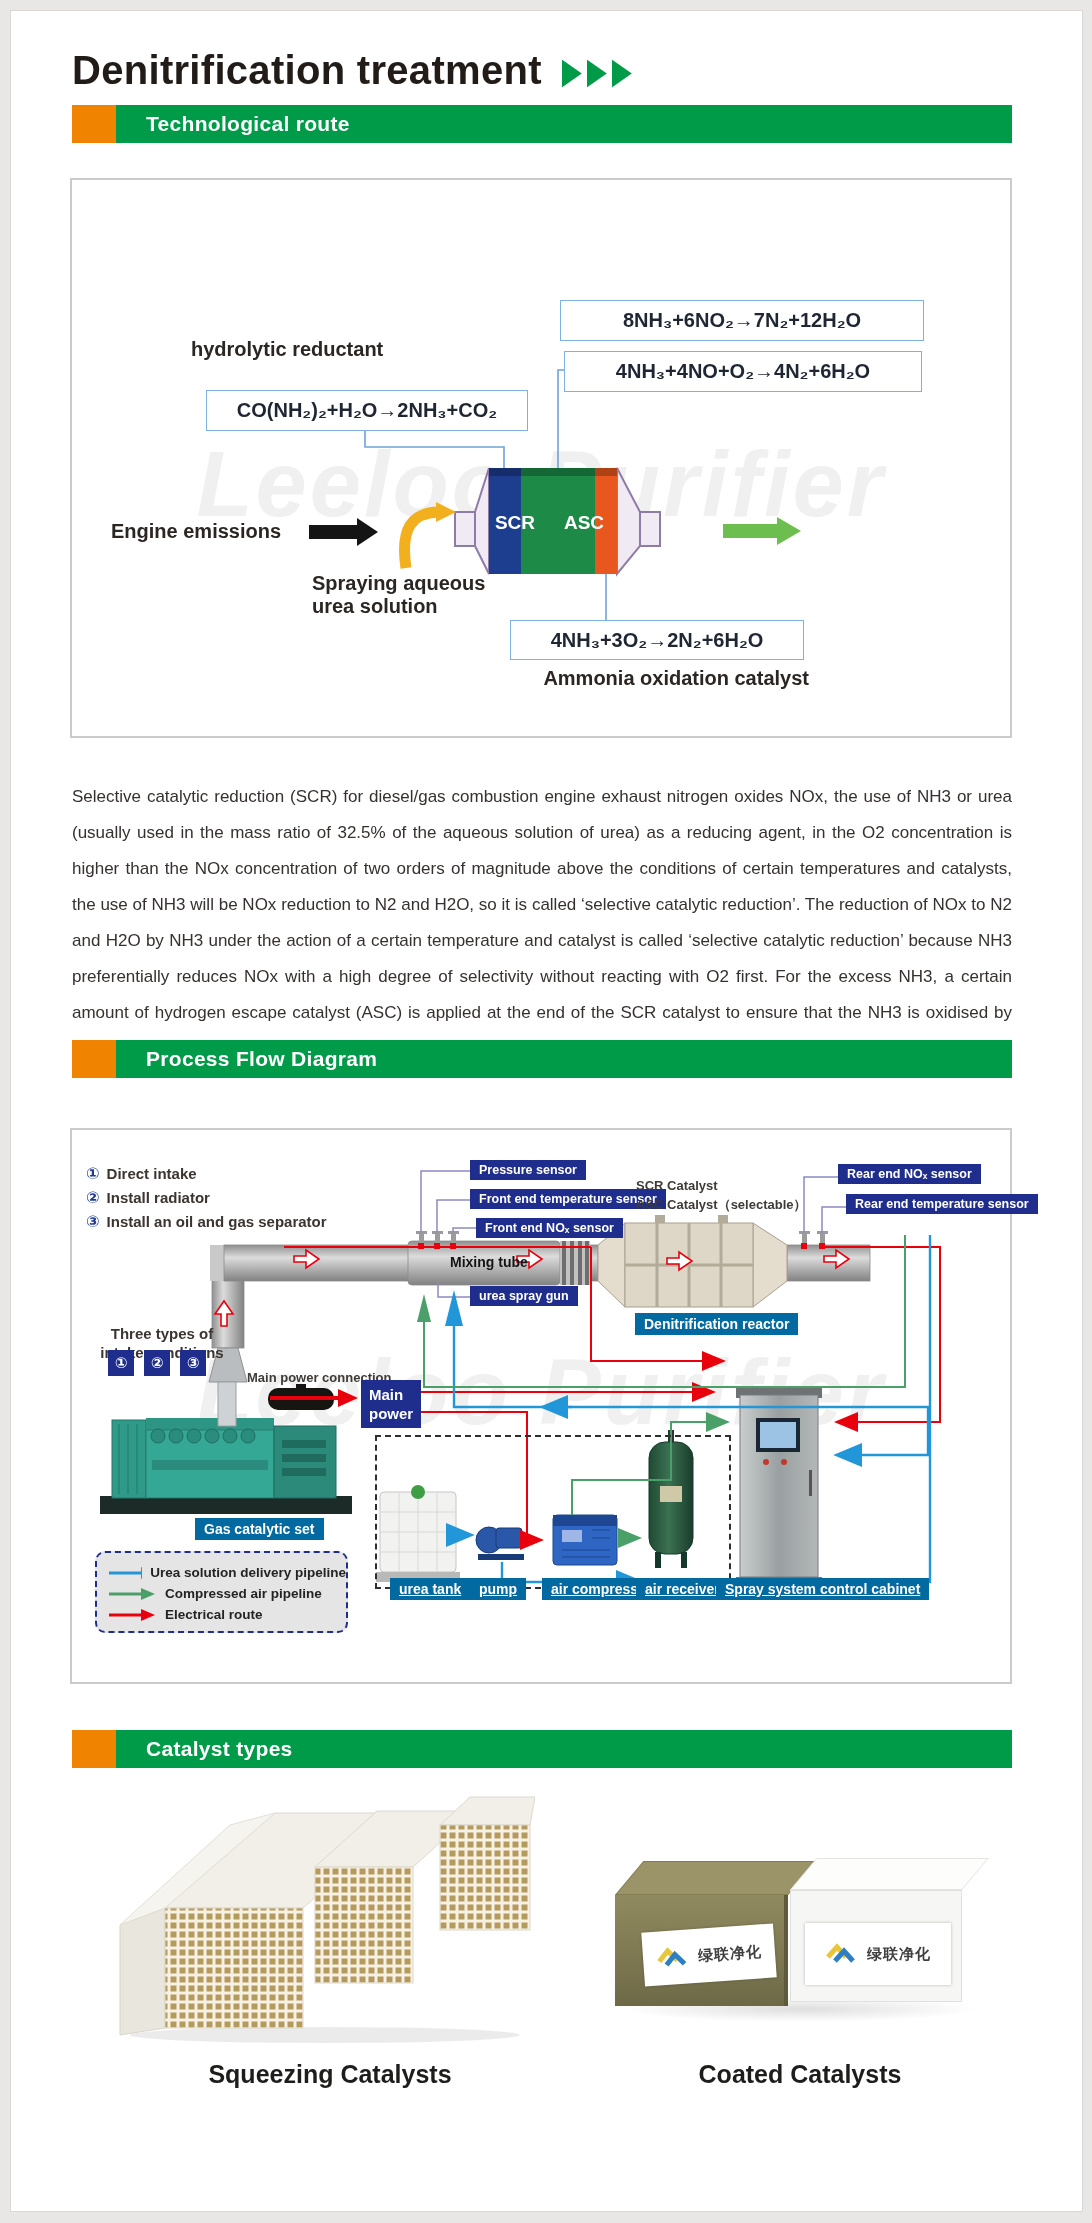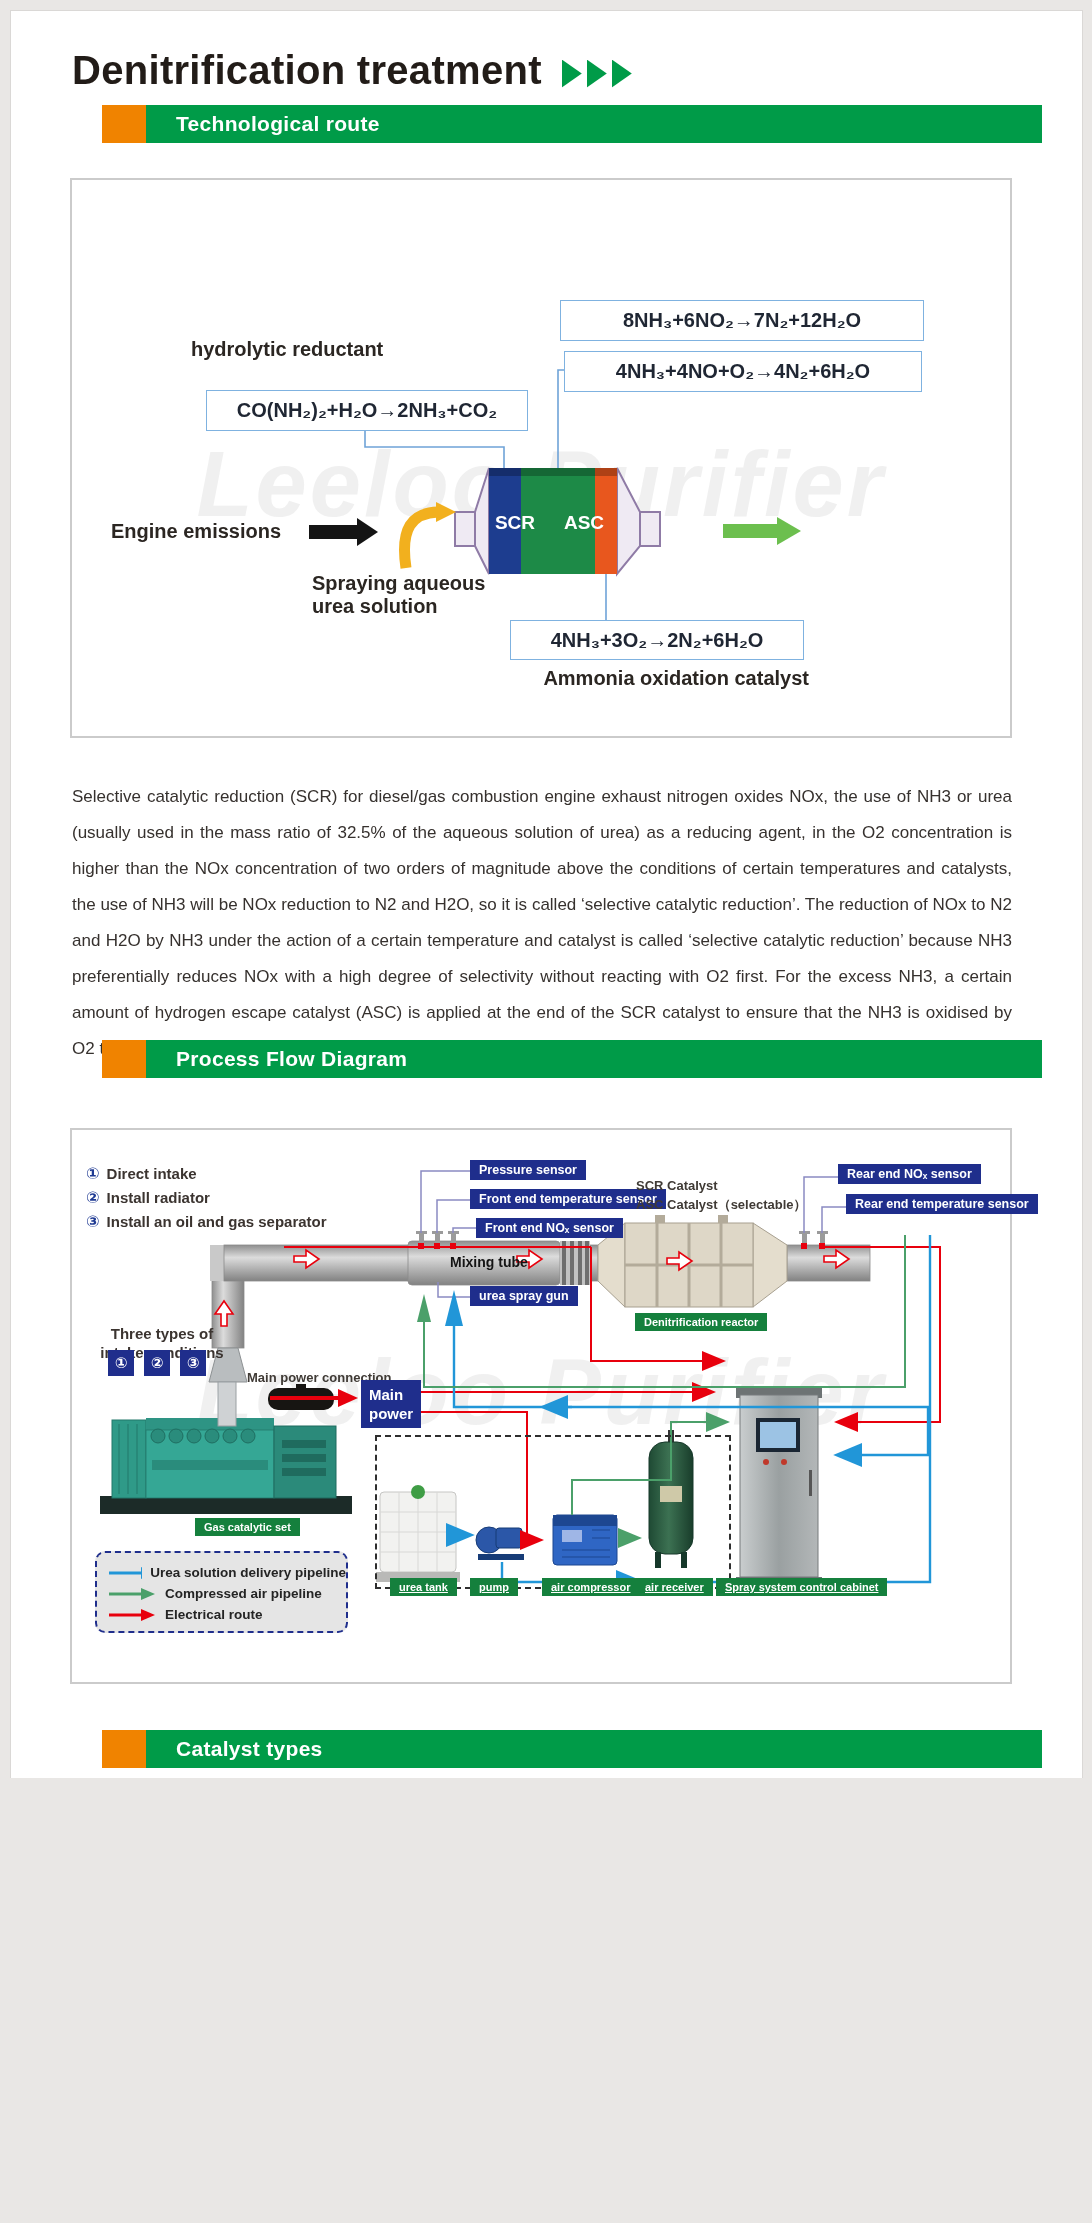--- a/index.html
+++ b/index.html
@@ -1,43 +1,43 @@
 <!DOCTYPE html>
 <html><head>
 <meta charset="utf-8">
 <style>
   html,body{margin:0;padding:0;background:#e9e7e5;}
-  #canvas{position:relative;width:1092px;height:1778px;background:#e9e7e5;
+  #canvas{position:relative;width:1092px;height:2223px;background:#e9e7e5;
           font-family:"Liberation Sans","DejaVu Sans",sans-serif;overflow:hidden;}
   #card{position:absolute;left:10px;top:10px;width:1071px;height:2200px;background:#fff;border:1px solid #dad8d6;}
 
   
   #title-row{position:absolute;left:72px;top:48px;display:flex;align-items:center;gap:20px;}
   #page-title{font-size:40px;font-weight:600;color:#221c18;letter-spacing:.3px;margin:0;}
   .tri-group{display:flex;gap:5px;margin-top:6px;}
   .tri{width:20px;height:28px;background:#009B48;clip-path:polygon(0 0,100% 50%,0 100%);}
 
   
-  .section-bar{position:absolute;left:72px;width:940px;height:38px;margin-left:30px;}
+  .section-bar{position:absolute;left:72px;width:940px;height:38px;}
   .section-bar .orange{position:absolute;left:0;top:0;width:44px;height:38px;background:#F08300;}
   .section-bar .greenbg{position:absolute;left:44px;right:0;top:0;bottom:0;background:#009B48;}
   .section-bar .barlabel{position:absolute;left:74px;top:0;line-height:38px;color:#fff;font-size:21px;font-weight:700;letter-spacing:.3px;}
 
   .box{position:absolute;left:70px;width:938px;border:2px solid #cbcbcb;background:#fff;}
   #tech-box{top:178px;height:556px;}
   #flow-box{top:1128px;height:552px;}
   .watermark{position:absolute;left:0;width:100%;text-align:center;font-size:92px;font-style:italic;font-weight:700;
              color:rgba(110,110,110,0.10);white-space:nowrap;letter-spacing:3px;pointer-events:none;}
 
   .eq-box{position:absolute;border:1px solid #7fb2e0;background:#fff;color:#1f2633;font-weight:600;font-size:20px;
           display:flex;align-items:center;justify-content:center;white-space:nowrap;}
   .blabel{position:absolute;font-weight:700;color:#2b2622;font-size:20px;white-space:nowrap;}
 
   .navy-label{position:absolute;background:#1F2E8C;color:#fff;font-weight:700;font-size:12.5px;padding:3px 9px;white-space:nowrap;}
-  .black-label{position:absolute;background:#15803d;color:#fff;font-weight:700;font-size:11px;padding:3px 9px;white-space:nowrap;}
+  .black-label{position:absolute;background:#0369a1;color:#fff;font-weight:700;font-size:14px;padding:3px 9px;white-space:nowrap;}
   .smallnote{position:absolute;font-weight:700;color:#3f3a35;font-size:13px;white-space:nowrap;}
 
   #description{position:absolute;left:72px;top:762px;width:940px;font-size:17px;line-height:36px;color:#36312e;text-align:justify;}
 
   
   #flow-notes{position:absolute;left:14px;top:34px;}
   #flow-notes .nrow{display:flex;align-items:center;gap:7px;margin-bottom:5px;}
   #flow-notes .cnum{color:#1f3a93;font-size:16px;font-weight:700;}
   #flow-notes .ntext{font-size:15px;font-weight:700;color:#3b3430;}
   #intake-title{position:absolute;left:8px;top:194px;width:164px;text-align:center;font-size:15px;font-weight:700;color:#3b3430;line-height:19px;}

